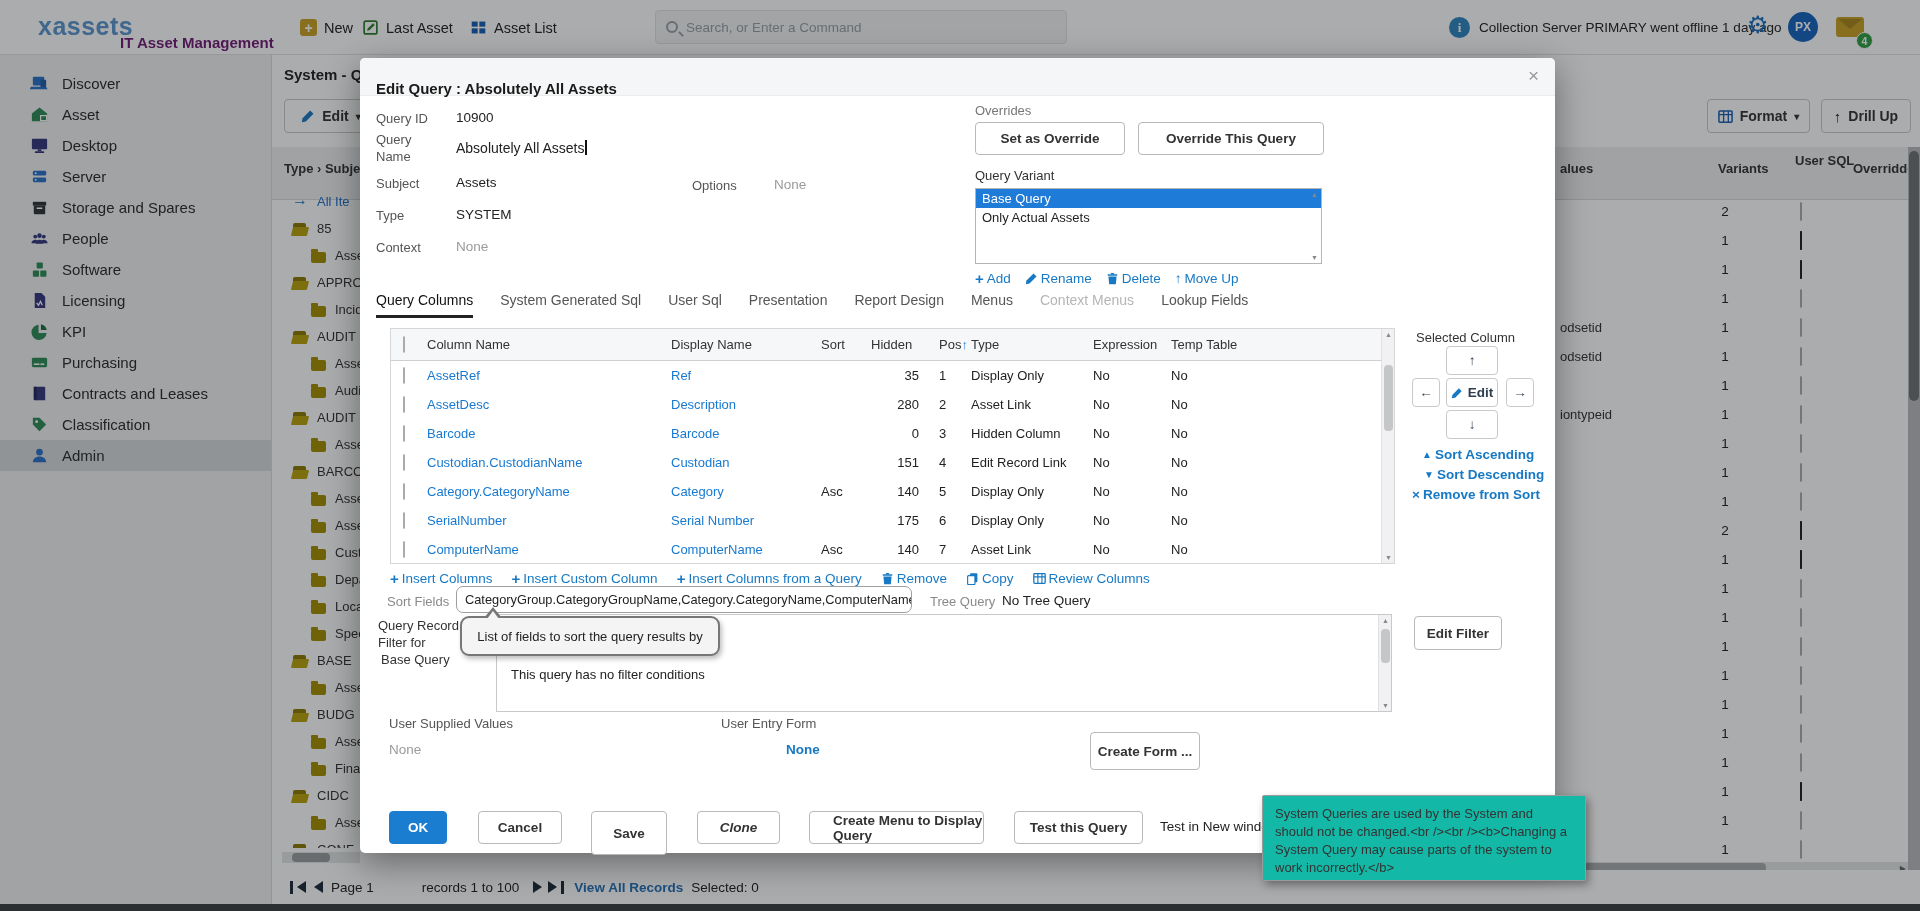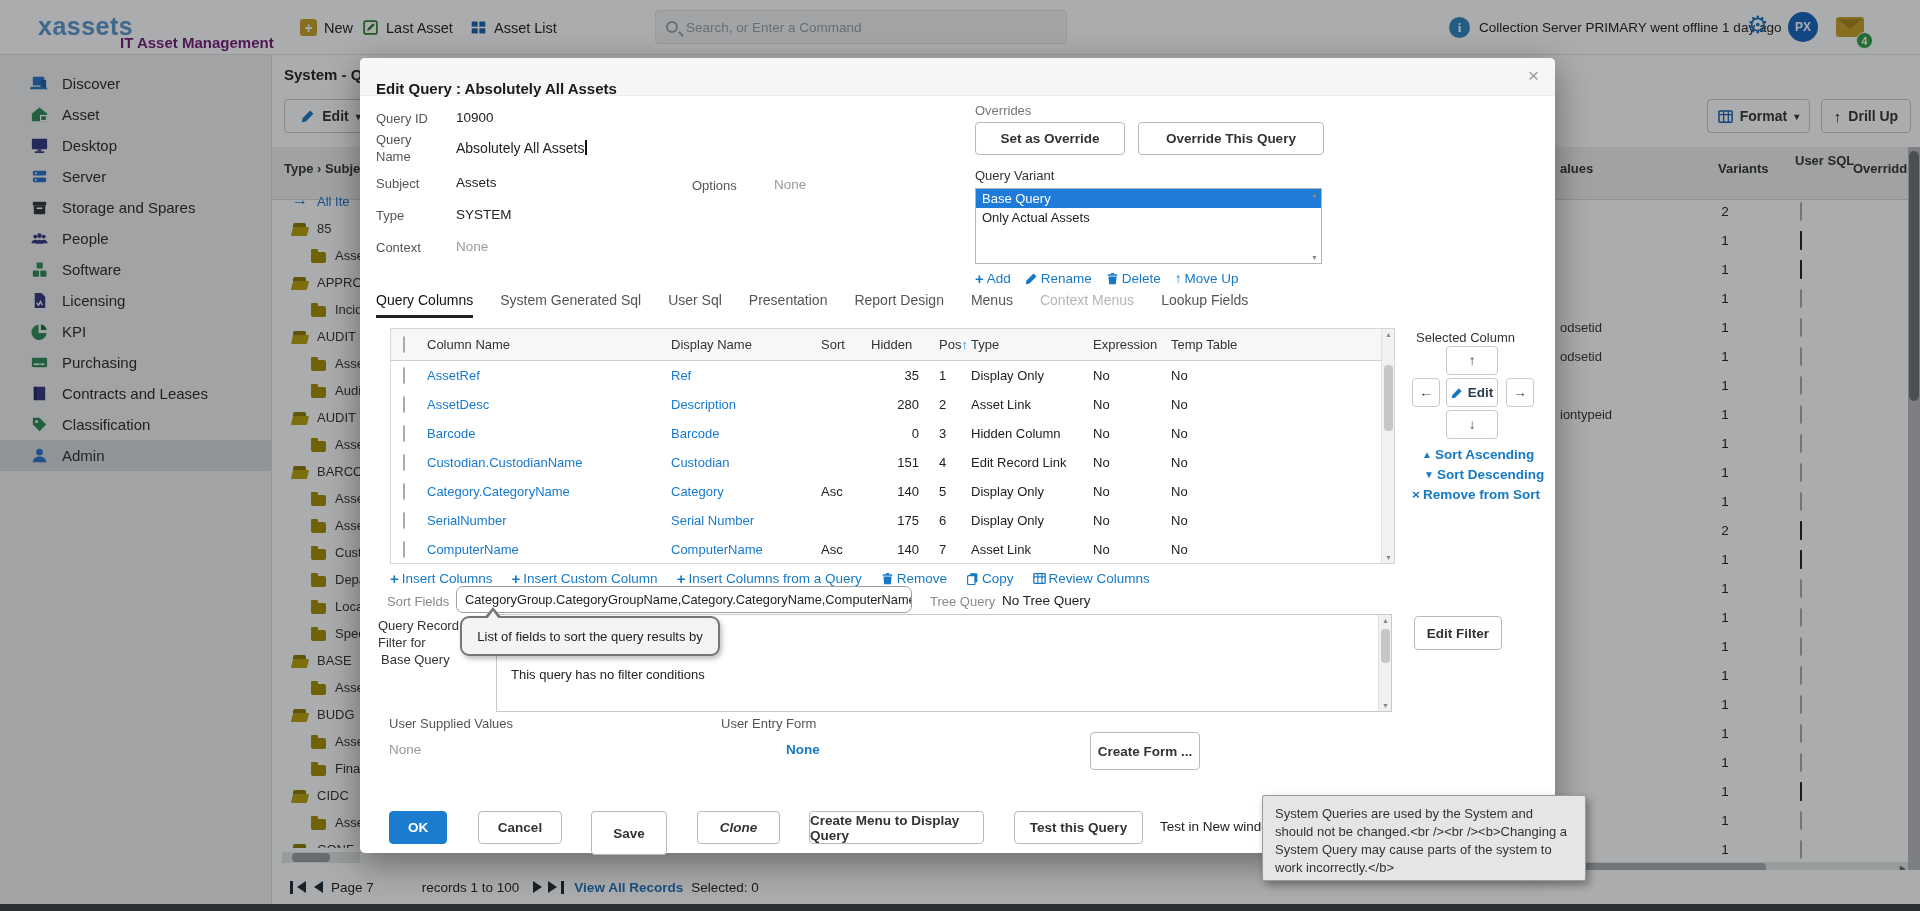--- a/index.html
+++ b/index.html
@@ -124,21 +124,21 @@
   .fbox .empty{position:absolute;left:14px;top:52px;font-size:13px;color:#222;}
   .fbox .sb{position:absolute;right:0;top:0;width:13px;height:100%;background:#f1f1f3;border-left:1px solid #e0e0e0;}
   .fbox .sb .thumb{position:absolute;left:2px;top:14px;width:9px;height:34px;background:#c4c6c8;border-radius:4px;}
   .tip1{position:absolute;left:100px;top:558px;width:260px;height:40px;background:#f4f4f4;border:2px solid #777;border-radius:9px;box-shadow:2px 3px 5px rgba(0,0,0,.25);display:flex;align-items:center;justify-content:center;font-size:13px;color:#222;z-index:5;}
   .tip1::before{content:"";position:absolute;left:22px;top:-11px;border-left:9px solid transparent;border-right:9px solid transparent;border-bottom:11px solid #777;}
   .tip1::after{content:"";position:absolute;left:25px;top:-7px;border-left:6px solid transparent;border-right:6px solid transparent;border-bottom:8px solid #f4f4f4;}
   .selcol-title{position:absolute;left:1056px;top:272px;font-size:13px;color:#333;}
   .scbtn{position:absolute;height:29px;background:#fff;border:1px solid #c9c9c9;border-radius:4px;display:flex;align-items:center;justify-content:center;gap:5px;font-size:13.5px;color:#2c3e50;font-weight:bold;}
   .sclink{position:absolute;color:#1779c4;font-size:13.5px;font-weight:bold;display:flex;align-items:center;gap:3px;}
   .sclink .g{font-size:10px;}
-  .warn-tip{position:absolute;left:1262px;top:795px;width:324px;height:86px;background:#e5e5e5;border:1px solid #9a9a9a;border-radius:2px;box-shadow:3px 4px 8px rgba(0,0,0,.35);padding:9px 12px;font-size:13px;line-height:1.38;color:#333;z-index:200;}
+  .warn-tip{position:absolute;left:1262px;top:795px;width:324px;height:86px;background:#14b8a6;border:1px solid #9a9a9a;border-radius:2px;box-shadow:3px 4px 8px rgba(0,0,0,.35);padding:9px 12px;font-size:13px;line-height:1.38;color:#333;z-index:200;}
 </style>
 </head>
 <body>
 
 <div class="topbar">
   <div class="logo">xassets</div>
   <div class="app-title">IT Asset Management</div>
   <div class="tnav nav-new">
     <span class="ic-new">+</span>
     <span>New</span>
@@ -549,21 +549,21 @@
     </div>
 
   <div class="pager">
     <div class="grp" style="margin-left:18px;">
         <span class="pbar"></span>
         <span class="tri-l"></span>
       </div>
     <div class="grp" style="margin-left:8px;">
         <span class="tri-l"></span>
       </div>
-    <span style="margin-left:8px;">Page 7</span>
+    <span style="margin-left:8px;">Page 1</span>
     <span style="margin-left:48px;">records 1 to 100</span>
     <div class="grp" style="margin-left:14px;">
         <span class="tri-r"></span>
       </div>
     <div class="grp" style="margin-left:6px;">
         <span class="tri-r"></span>
         <span class="pbar"></span>
       </div>
     <span class="view-all" style="margin-left:10px;">View All Records</span>
     <span style="margin-left:8px;">Selected: 0</span>
@@ -831,18 +831,18 @@
   <div class="lab" style="left:29px;top:658px;">User Supplied Values</div>
   <div class="val dim" style="left:29px;top:684px;">None</div>
   <div class="lab" style="left:361px;top:658px;">User Entry Form</div>
   <div class="val" style="left:426px;top:684px;color:#1779c4;font-weight:bold;">None</div>
   <div class="btn abs" style="left:730px;top:674px;width:110px;height:38px;">Create Form ...</div>
 
   <div class="btn abs primary" style="left:29px;top:753px;width:58px;height:33px;">OK</div>
   <div class="btn abs" style="left:118px;top:753px;width:84px;height:33px;">Cancel</div>
   <div class="btn abs" style="left:231px;top:753px;width:76px;height:44px;">Save</div>
   <div class="btn abs" style="left:337px;top:753px;width:83px;height:33px;font-style:italic;">Clone</div>
-  <div class="btn abs" style="left:449px;top:753px;width:175px;height:33px;">Create Menu to Display Query</div>
+  <div class="btn abs" style="left:449px;top:753px;width:175px;height:33px;padding-left:23px;">Create Menu to Display Query</div>
   <div class="btn abs" style="left:654px;top:753px;width:129px;height:33px;">Test this Query</div>
   <div class="val" style="left:800px;top:761px;white-space:nowrap;">Test in New windo</div>
 </div>
 
 <div class="warn-tip">System Queries are used by the System and should not be changed.&lt;br /&gt;&lt;br /&gt;&lt;b&gt;Changing a System Query may cause parts of the system to work incorrectly.&lt;/b&gt;</div>
 
 </body></html>

